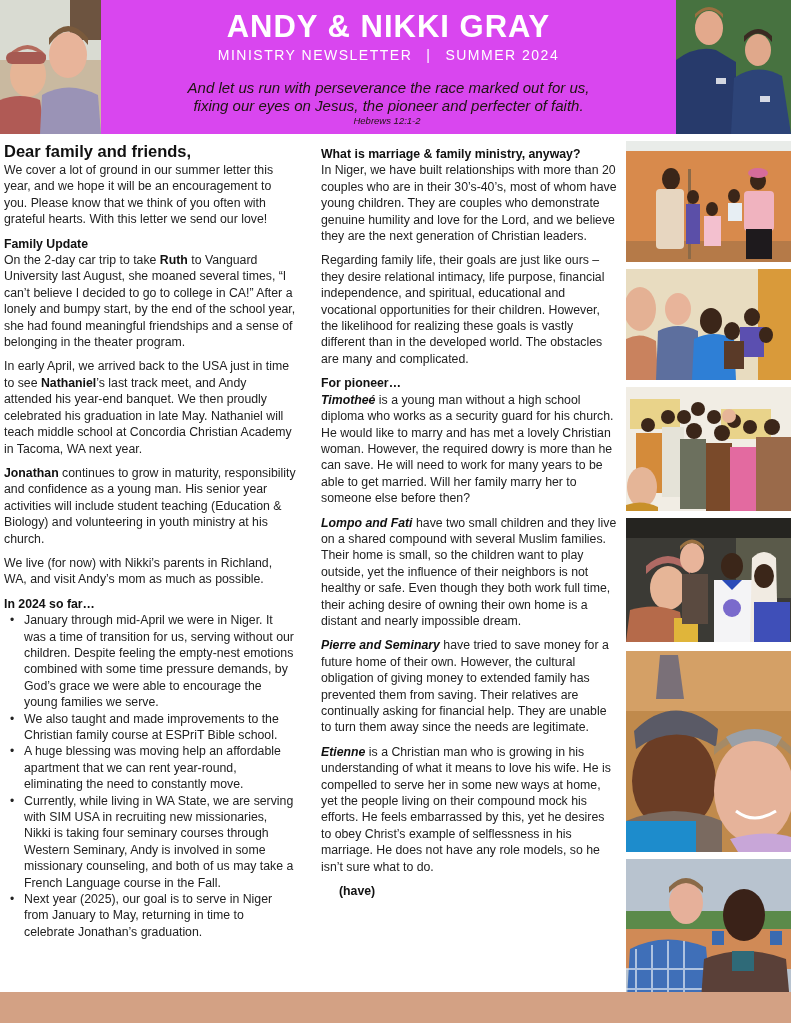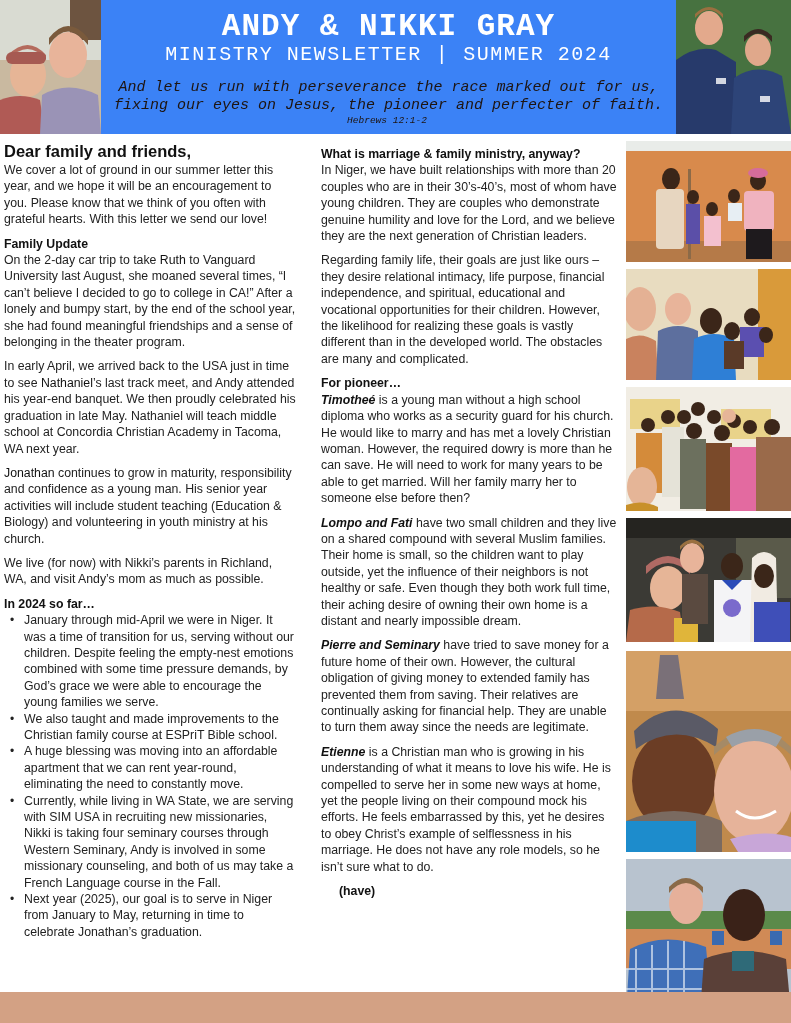--- a/index.html
+++ b/index.html
@@ -2,37 +2,36 @@
 <html><head>
   <meta charset="utf-8">
   <style>
     * { box-sizing: border-box; margin: 0; padding: 0; }
     html, body { width: 791px; height: 1023px; overflow: hidden; background: #ffffff; }
     body { position: relative; font-family: "Liberation Sans", sans-serif; color: #1a1a1a; }
 
     
     .header {
       position: absolute; left: 0; top: 0; width: 791px; height: 134px;
-      background: #3b82f6;
-      font-family: Liberation Mono, monospace;
+      background: #d946ef;
     }
     .photo { position: absolute; overflow: hidden; }
     .photo svg { width: 100%; height: 100%; display: block; }
 
     .hdr-photo-left { left: 0; top: 0; width: 101px; height: 134px; }
     .hdr-photo-right { left: 676px; top: 0; width: 115px; height: 134px; }
 
     .hdr-title {
       position: absolute; left: 101px; width: 575px; top: 10px;
       text-align: center; color: #ffffff; font-weight: bold;
       font-size: 31px; letter-spacing: 1px; line-height: 34px;
     }
     .hdr-subtitle {
       position: absolute; left: 101px; width: 575px; top: 46px;
-      text-align: center; color: #ffffff; font-size: 20px; letter-spacing: 1.5px;
+      text-align: center; color: #ffffff; font-size: 14px; letter-spacing: 1.5px;
       line-height: 18px;
     }
     .hdr-subtitle .sep { display: inline-block; margin: 0 14px; }
     .hdr-verse {
       position: absolute; left: 101px; width: 575px; top: 79px;
       text-align: center; color: #1e1410; font-style: italic;
       font-size: 15px; line-height: 18px;
     }
     .hdr-ref {
       position: absolute; left: 101px; width: 572px; top: 115px;
@@ -40,21 +39,21 @@
     }
 
     
     .col { position: absolute; font-size: 12.3px; line-height: 16.4px; color: #222; }
     .col-left { left: 4px; top: 141px; width: 292px; }
     .col-mid { left: 321px; top: 146px; width: 296px; }
 
     .greeting { font-size: 16.5px; font-weight: bold; line-height: 20px; color: #111; margin-bottom: 1px; }
     .para { margin-bottom: 8px; }
     .heading { font-weight: bold; color: #111; }
-    .b { font-weight: normal; color: #111; }
+    .b { font-weight: bold; color: #111; }
     .bi { font-weight: bold; font-style: italic; color: #111; margin-top: 46px; }
 
     ul.bullets { list-style: none; margin-left: 6px; }
     ul.bullets li { position: relative; padding-left: 14px; }
     ul.bullets li::before {
       content: "\2022"; position: absolute; left: 0; top: 0; font-size: 12px;
     }
 
     .over { margin-left: 18px; font-weight: bold; color: #111; margin-top: 4px; }
 
@@ -126,21 +125,21 @@
   <p class="para"><span>In early April, we arrived back to the USA just in time to see </span><span class="b">Nathaniel</span><span>’s last track meet, and Andy attended his year-end banquet. We then proudly celebrated his graduation in late May. Nathaniel will teach middle school at Concordia Christian Academy in Tacoma, WA next year.</span></p>
 
   <p class="para"><span class="b">Jonathan</span><span> continues to grow in maturity, responsibility and confidence as a young man. His senior year activities will include student teaching (Education &amp; Biology) and volunteering in youth ministry at his church.</span></p>
 
   <p class="para">We live (for now) with Nikki’s parents in Richland, WA, and visit Andy’s mom as much as possible.</p>
 
   <div class="heading">In 2024 so far…</div>
   <ul class="bullets">
     <li>January through mid-April we were in Niger. It was a time of transition for us, serving without our children. Despite feeling the empty-nest emotions combined with some time pressure demands, by God’s grace we were able to encourage the young families we serve.</li>
     <li>We also taught and made improvements to the Christian family course at ESPriT Bible school.</li>
-    <li>A huge blessing was moving into an affordable apartment that we can rent year-round, eliminating the need to constantly move.</li>
+    <li>A huge blessing was moving help an affordable apartment that we can rent year-round, eliminating the need to constantly move.</li>
     <li>Currently, while living in WA State, we are serving with SIM USA in recruiting new missionaries, Nikki is taking four seminary courses through Western Seminary, Andy is involved in some missionary counseling, and both of us may take a French Language course in the Fall.</li>
     <li>Next year (2025), our goal is to serve in Niger from January to May, returning in time to celebrate Jonathan’s graduation.</li>
   </ul>
 </div>
 
 <div class="col col-mid">
   <div class="heading">What is marriage &amp; family ministry, anyway?</div>
   <p class="para">In Niger, we have built relationships with more than 20 couples who are in their 30’s-40’s, most of whom have young children. They are couples who demonstrate genuine humility and love for the Lord, and we believe they are the next generation of Christian leaders.</p>
   <p class="para">Regarding family life, their goals are just like ours – they desire relational intimacy, life purpose, financial independence, and spiritual, educational and vocational opportunities for their children. However, the likelihood for realizing these goals is vastly different than in the developed world. The obstacles are many and complicated.</p>
 

